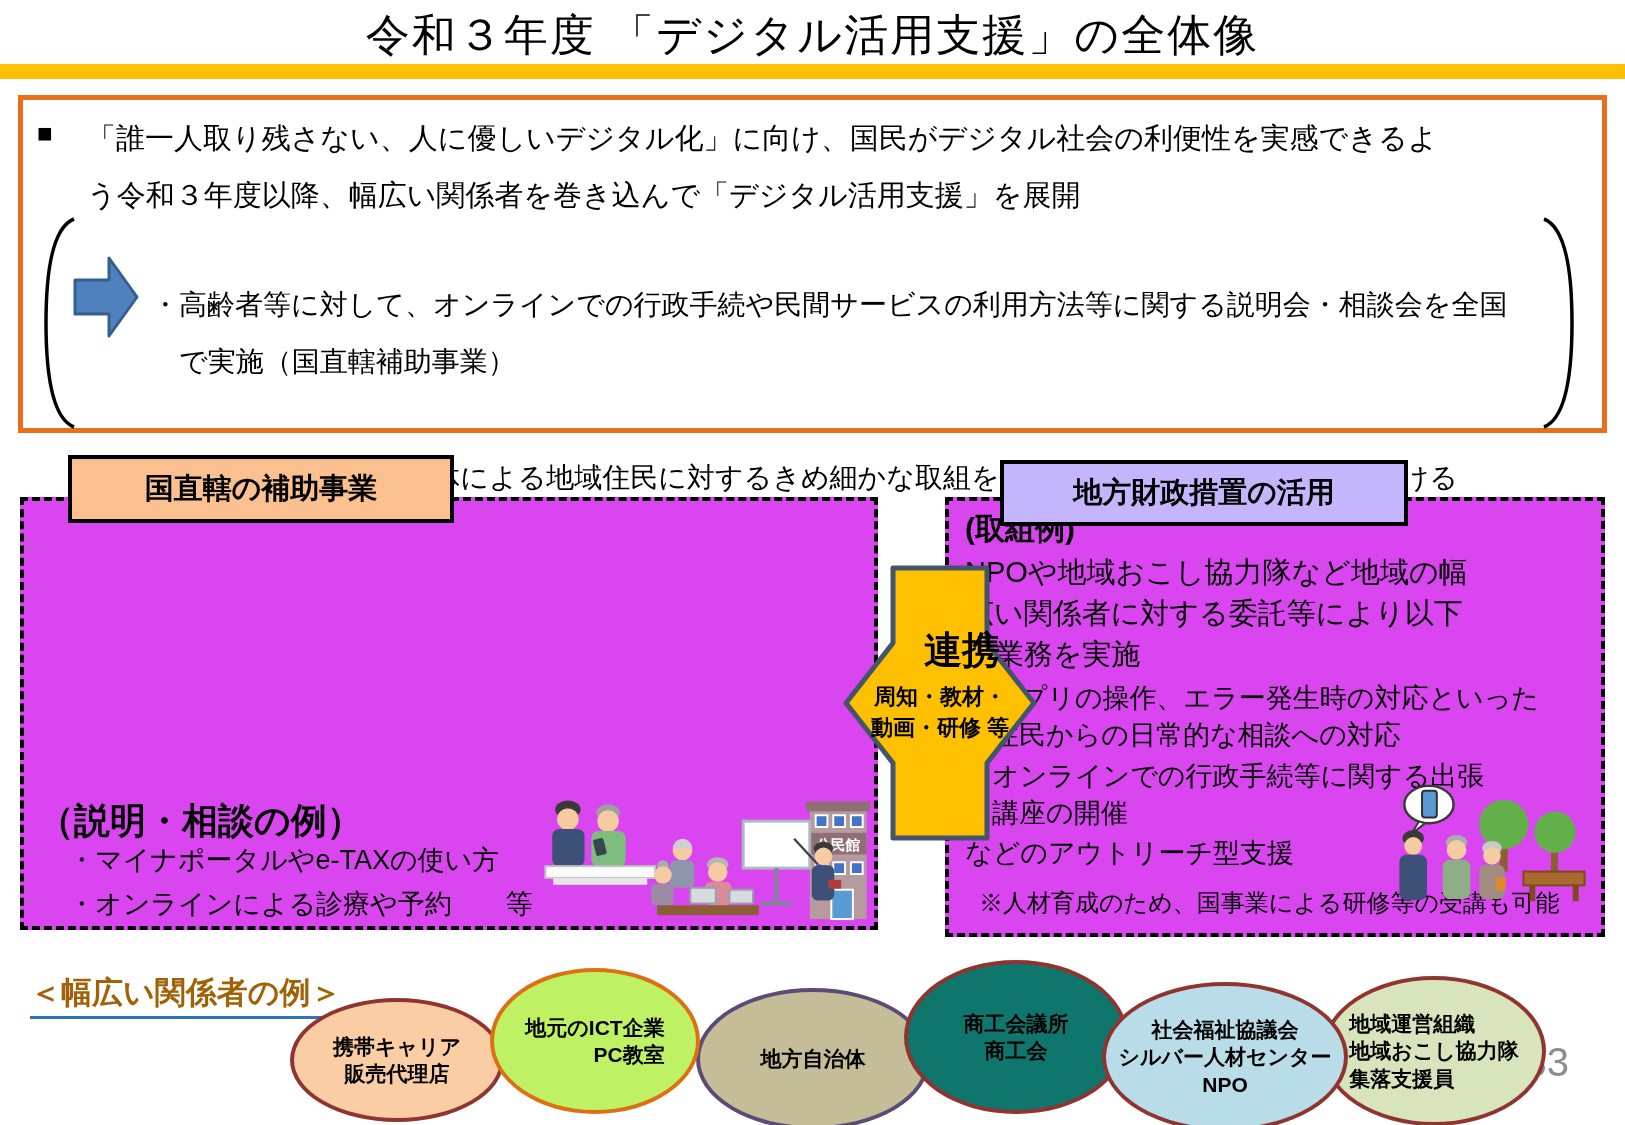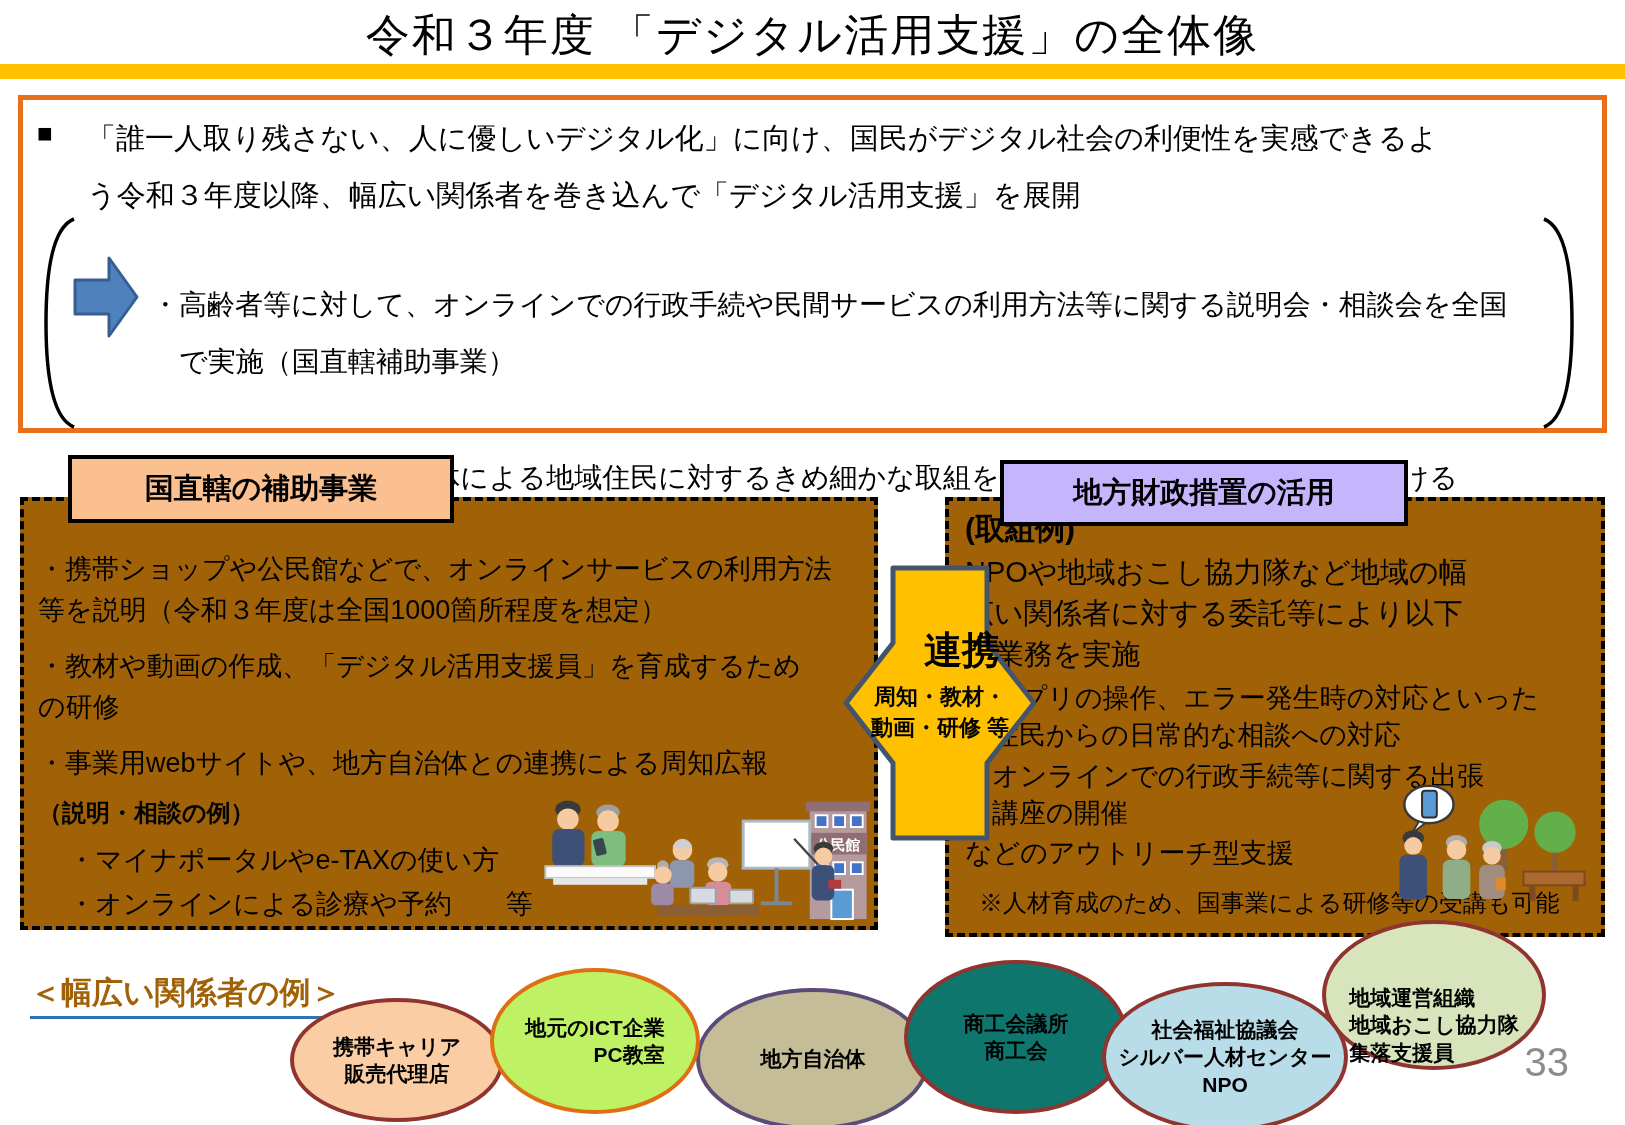--- a/index.html
+++ b/index.html
@@ -18,31 +18,31 @@
                 font-size:29px;line-height:1.95;white-space:pre-line;padding-left:48px;}
   .summary-marker{position:absolute;left:14px;top:18px;font-size:26px;}
   .bracket-bullets{position:absolute;left:128px;top:118px;width:1400px;
                    font-size:28px;line-height:2.06;white-space:pre-line;}
   .bracket-bullets p{margin:0;}
   .paren{position:absolute;top:116px;width:34px;height:214px;}
   .paren.left{left:20px;} .paren.right{left:1518px;}
   .blue-arrow{position:absolute;left:48px;top:150px;width:70px;height:94px;}
 
   
-  .panel{position:absolute;border:4px dashed #000;background:#a16207;}
+  .panel{position:absolute;border:4px dashed #000;background:#d946ef;}
   .panel-left{left:20px;top:497px;width:850px;height:425px;}
   .panel-right{left:945px;top:497px;width:652px;height:432px;}
   .panel-header{position:absolute;border:4px solid #000;display:flex;align-items:center;
                 justify-content:center;font-size:29px;font-weight:bold;z-index:5;}
   .header-left{left:68px;top:455px;width:378px;height:60px;}
   .header-right{left:1000px;top:460px;width:400px;height:58px;}
 
   .lp-items{position:absolute;left:14px;top:48px;width:830px;font-size:27px;line-height:1.5;}
   .lp-items p{margin:0 0 16px 0;white-space:pre-line;}
-  .lp-ex-title{position:absolute;left:14px;top:296px;font-size:24px;font-weight:bold;}
+  .lp-ex-title{position:absolute;left:14px;top:296px;font-size:36px;font-weight:bold;}
   .lp-ex-items{position:absolute;left:44px;top:338px;font-size:27px;line-height:1.62;}
   .lp-ex-items p{margin:0;}
   .illus-left{position:absolute;right:4px;bottom:4px;width:330px;height:142px;}
 
   .rp-content{position:absolute;left:16px;top:8px;width:625px;}
   .rp-case{font-size:30px;font-weight:bold;margin:0 0 2px 0;}
   .rp-intro{font-size:29px;line-height:1.42;margin:0;white-space:pre-line;width:520px;}
   .rp-items p{margin:4px 0 0 0;font-size:27px;line-height:1.38;white-space:pre-line;}
   .rp-outro{margin:2px 0 0 0;font-size:27px;}
   .rp-note{position:absolute;left:30px;top:386px;font-size:24px;font-weight:500;}
@@ -59,21 +59,21 @@
   .stake-label{position:absolute;left:30px;top:972px;font-size:31px;font-weight:bold;
                padding-bottom:2px;border-bottom:3px solid;}
   .ellipse{position:absolute;border:4px solid;border-radius:50%;display:flex;
            align-items:center;justify-content:center;text-align:center;
            font-size:21px;font-weight:bold;line-height:1.3;white-space:pre-line;}
   .e1{left:290px;top:998px;width:206px;height:116px;z-index:1;}
   .e2{left:490px;top:968px;width:202px;height:138px;z-index:2;}
   .e3{left:696px;top:988px;width:226px;height:134px;z-index:1;}
   .e4{left:904px;top:960px;width:216px;height:146px;z-index:2;}
   .e5{left:1102px;top:982px;width:238px;height:142px;z-index:3;}
-  .e6{left:1322px;top:920px;width:216px;height:142px;z-index:2;text-align:left;align-items:flex-end;}
+  .e6{left:1322px;top:976px;width:216px;height:142px;z-index:2;text-align:left;}
 
   .page-number{position:absolute;right:56px;top:1040px;font-size:40px;color:#8C8C8C;}
 </style>
 </head>
 <body>
 
 <div class="slide">
 
   <div class="page-title">令和３年度 「デジタル活用支援」の全体像</div>
   <div class="title-bar" style="background-color: rgb(255, 192, 0);"></div>
@@ -99,27 +99,20 @@
 　で実施（国直轄補助事業）</p>
       <p>・併せて、地方公共団体による地域住民に対するきめ細かな取組を促進（R3年度地方財政対策における
 　「地域デジタル社会推進費（仮称）」を活用）</p>
     </div>
   </div>
 
   <div class="panel-header header-left" style="background-color: rgb(250, 192, 144);">
     <span>国直轄の補助事業</span>
   </div>
   <div class="panel panel-left">
-    <div class="lp-items">
-      <p>・携帯ショップや公民館などで、オンラインサービスの利用方法
-等を説明（令和３年度は全国1000箇所程度を想定）</p>
-      <p>・教材や動画の作成、「デジタル活用支援員」を育成するため
-の研修</p>
-      <p>・事業用webサイトや、地方自治体との連携による周知広報</p>
-    </div>
     <div class="lp-ex-title">（説明・相談の例）</div>
     <div class="lp-ex-items">
       <p>・マイナポータルやe-TAXの使い方</p>
       <p>・オンラインによる診療や予約　　等</p>
     </div>
 
     <svg class="illus-left" viewBox="0 0 330 145">
 
       <g>
         <rect x="272" y="30" width="58" height="112" fill="#B59A9E"></rect>

